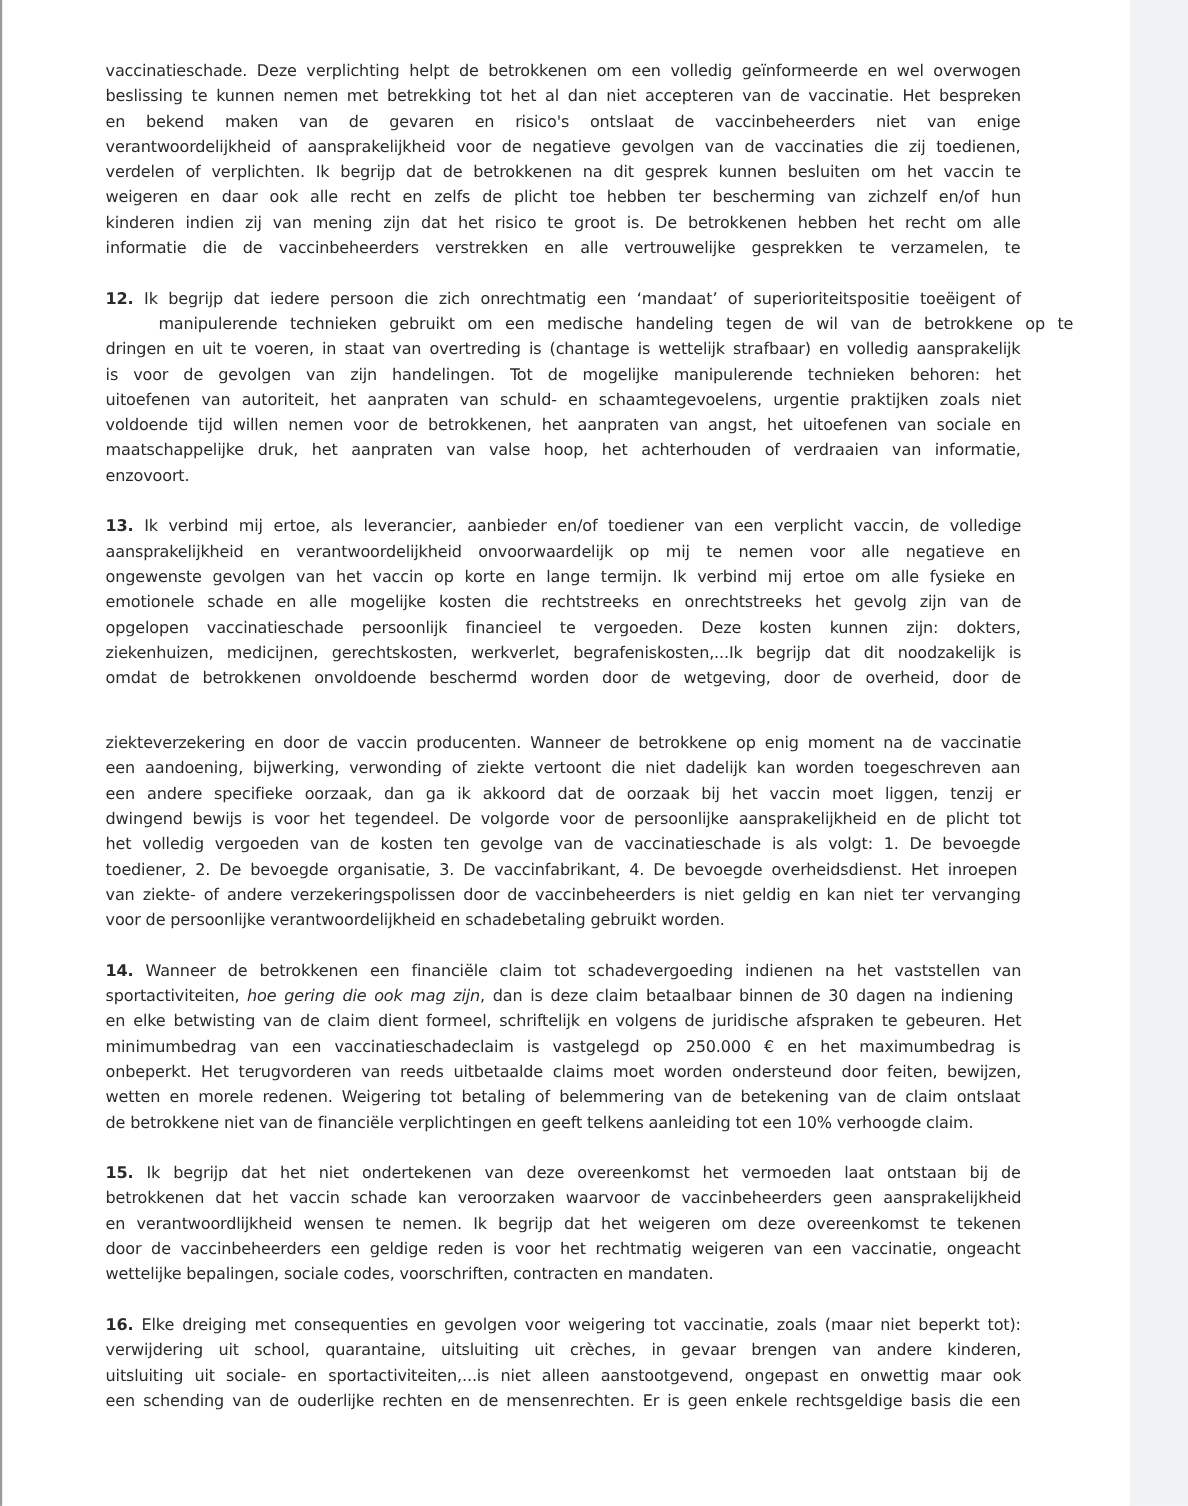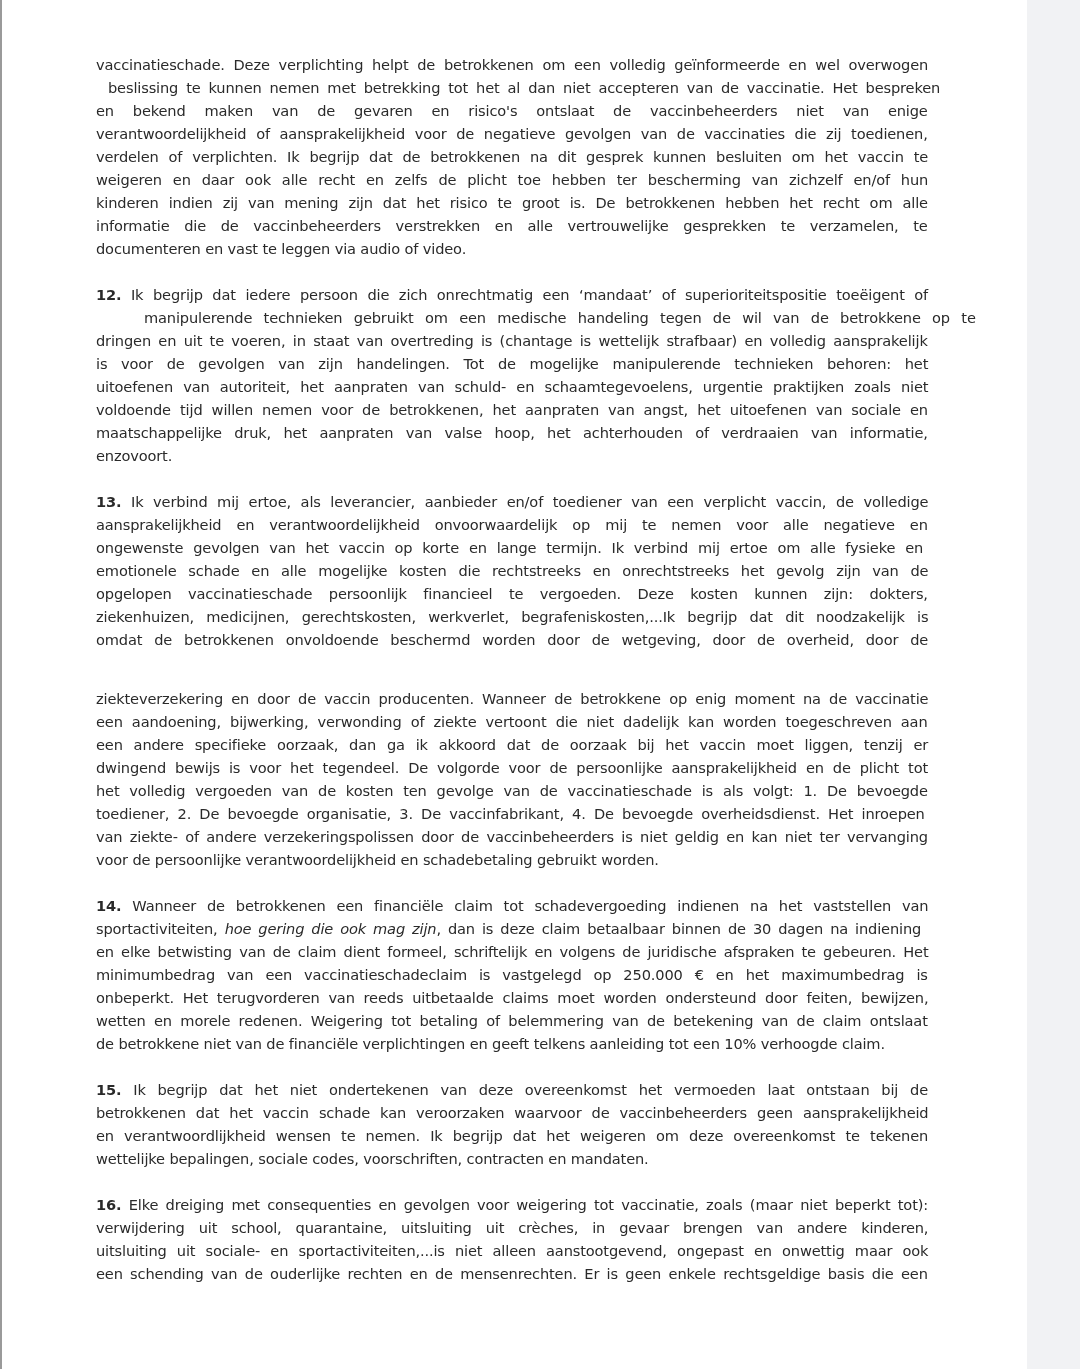--- a/index.html
+++ b/index.html
@@ -67,28 +67,27 @@
 <body>
 
 <div class="viewer">
   <div class="left-border"></div>
   <div class="side-strip"></div>
 
   <div class="page">
 
     <div class="para">
       <span class="line" style="text-align-last: left; text-align: center; display: block; word-spacing: 4.25px;">vaccinatieschade. Deze verplichting helpt de betrokkenen om een volledig geïnformeerde en wel overwogen</span>
-      <span class="line" style="text-align-last: left; text-align: right; display: block; word-spacing: 3.4375px; margin-left: 12px;">beslissing te kunnen nemen met betrekking tot het al dan niet accepteren van de vaccinatie. Het bespreken</span>
+      <span class="line" style="text-align-last: left; text-align: right; display: block; word-spacing: 3.4375px;">beslissing te kunnen nemen met betrekking tot het al dan niet accepteren van de vaccinatie. Het bespreken</span>
       <span class="line" style="text-align-last: left; text-align: left; display: block; word-spacing: 14.3846px;">en bekend maken van de gevaren en risico's ontslaat de vaccinbeheerders niet van enige</span>
       <span class="line" style="text-align-last: left; text-align: center; display: block; word-spacing: 5.16667px;">verantwoordelijkheid of aansprakelijkheid voor de negatieve gevolgen van de vaccinaties die zij toedienen,</span>
       <span class="line" style="text-align-last: left; text-align: left; display: block; word-spacing: 5.375px;">verdelen of verplichten. Ik begrijp dat de betrokkenen na dit gesprek kunnen besluiten om het vaccin te</span>
       <span class="line" style="text-align-last: left; text-align: left; display: block; word-spacing: 6.41176px;">weigeren en daar ook alle recht en zelfs de plicht toe hebben ter bescherming van zichzelf en/of hun</span>
       <span class="line" style="text-align-last: left; text-align: left; display: block; word-spacing: 5.5px;">kinderen indien zij van mening zijn dat het risico te groot is. De betrokkenen hebben het recht om alle</span>
       <span class="line" style="text-align-last: left; text-align: left; display: block; word-spacing: 10.1818px;">informatie die de vaccinbeheerders verstrekken en alle vertrouwelijke gesprekken te verzamelen, te</span>
-      <span class="line last">documenteren en vast te leggen via audio of video.</span>
     </div>
 
     <div class="para">
       <span class="line" style="text-align-last: left; text-align: left; display: block; word-spacing: 5.07143px;"><span class="num">12.</span><span> Ik begrijp dat iedere persoon die zich onrechtmatig een ‘mandaat’ of superioriteitspositie toeëigent of</span></span>
       <span class="line" style="text-align-last: left; text-align: left; display: block; word-spacing: 6.85714px; margin-left: 48px;">manipulerende technieken gebruikt om een medische handeling tegen de wil van de betrokkene op te</span>
       <span class="line" style="text-align-last: left; text-align: left; display: block; word-spacing: 2.875px;">dringen en uit te voeren, in staat van overtreding is (chantage is wettelijk strafbaar) en volledig aansprakelijk</span>
       <span class="line" style="text-align-last: left; text-align: left; display: block; word-spacing: 9.23077px;">is voor de gevolgen van zijn handelingen. Tot de mogelijke manipulerende technieken behoren: het</span>
       <span class="line" style="text-align-last: left; text-align: left; display: block; word-spacing: 5.66667px;">uitoefenen van autoriteit, het aanpraten van schuld- en schaamtegevoelens, urgentie praktijken zoals niet</span>
       <span class="line" style="text-align-last: left; text-align: left; display: block; word-spacing: 4.6px;">voldoende tijd willen nemen voor de betrokkenen, het aanpraten van angst, het uitoefenen van sociale en</span>
       <span class="line" style="text-align-last: left; text-align: left; display: block; word-spacing: 7.91667px;">maatschappelijke druk, het aanpraten van valse hoop, het achterhouden of verdraaien van informatie,</span>
@@ -120,20 +119,21 @@
       <span class="line" style="text-align-last: left; text-align: left; display: block; word-spacing: 7.5px;">minimumbedrag van een vaccinatieschadeclaim is vastgelegd op 250.000 € en het maximumbedrag is</span>
       <span class="line" style="text-align-last: left; text-align: left; display: block; word-spacing: 4.33333px;">onbeperkt. Het terugvorderen van reeds uitbetaalde claims moet worden ondersteund door feiten, bewijzen,</span>
       <span class="line" style="text-align-last: left; text-align: left; display: block; word-spacing: 3.86667px;">wetten en morele redenen. Weigering tot betaling of belemmering van de betekening van de claim ontslaat</span>
       <span class="line last">de betrokkene niet van de financiële verplichtingen en geeft telkens aanleiding tot een 10% verhoogde claim.</span>
     </div>
 
     <div class="para">
       <span class="line" style="text-align-last: left; text-align: left; display: block; word-spacing: 7.33333px;"><span class="num">15.</span><span> Ik begrijp dat het niet ondertekenen van deze overeenkomst het vermoeden laat ontstaan bij de</span></span>
       <span class="line" style="text-align-last: left; text-align: left; display: block; word-spacing: 5.54545px;">betrokkenen dat het vaccin schade kan veroorzaken waarvoor de vaccinbeheerders geen aansprakelijkheid</span>
       <span class="line" style="text-align-last: left; text-align: left; display: block; word-spacing: 5.64286px;">en verantwoordlijkheid wensen te nemen. Ik begrijp dat het weigeren om deze overeenkomst te tekenen</span>
+      <span class="line" style="text-align-last: left; text-align: left; display: block; word-spacing: 4.35714px;">door de vaccinbeheerders een geldige reden is voor het rechtmatig weigeren van een vaccinatie, ongeacht</span>
       <span class="line last">wettelijke bepalingen, sociale codes, voorschriften, contracten en mandaten.</span>
     </div>
 
     <div class="para">
       <span class="line" style="text-align-last: left; text-align: left; display: block; word-spacing: 2.8px;"><span class="num">16.</span><span> Elke dreiging met consequenties en gevolgen voor weigering tot vaccinatie, zoals (maar niet beperkt tot):</span></span>
       <span class="line" style="text-align-last: left; text-align: left; display: block; word-spacing: 9.5px;">verwijdering uit school, quarantaine, uitsluiting uit crèches, in gevaar brengen van andere kinderen,</span>
       <span class="line" style="text-align-last: left; text-align: right; display: block; word-spacing: 5.66667px;">uitsluiting uit sociale- en sportactiviteiten,...is niet alleen aanstootgevend, ongepast en onwettig maar ook</span>
       <span class="line" style="text-align-last: left; text-align: left; display: block; word-spacing: 2.875px;">een schending van de ouderlijke rechten en de mensenrechten. Er is geen enkele rechtsgeldige basis die een</span>
     </div>
 

